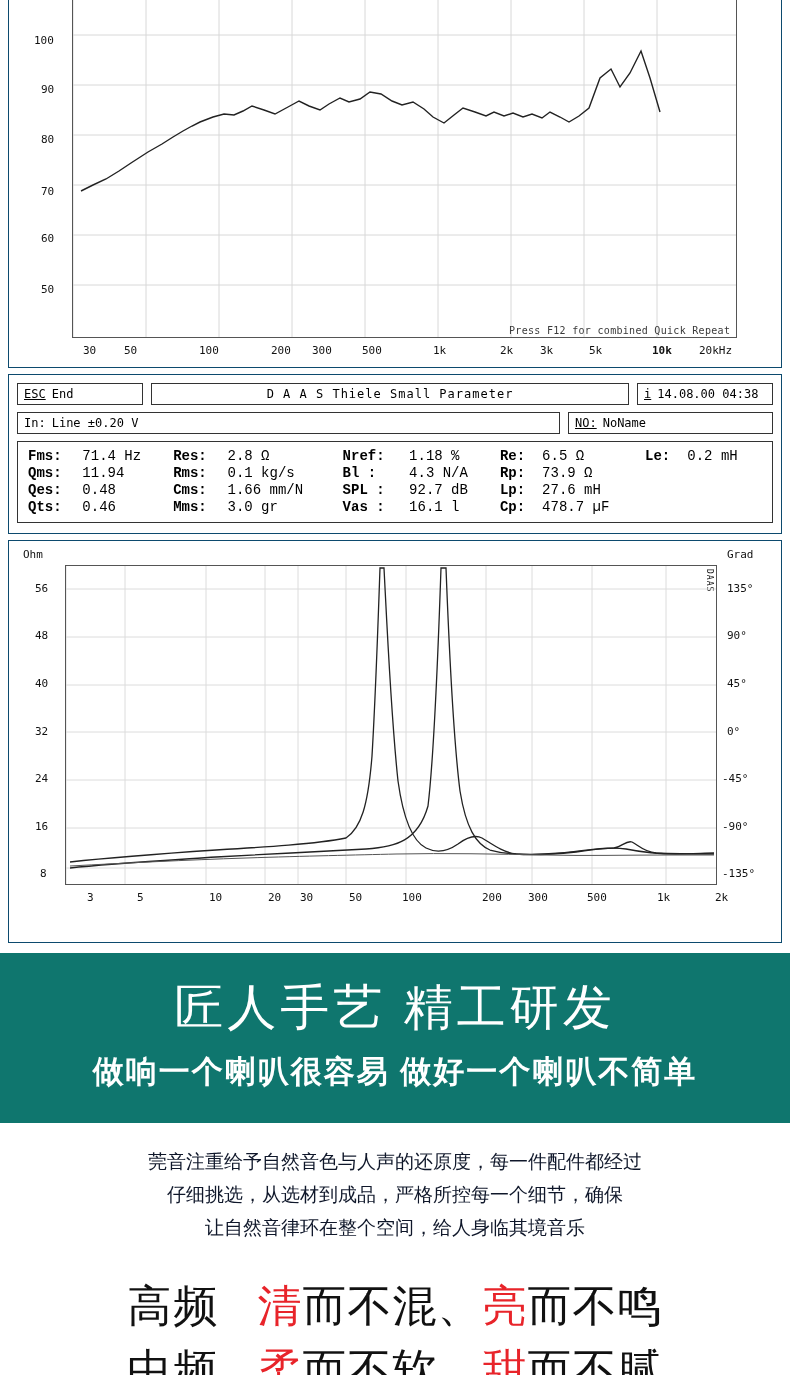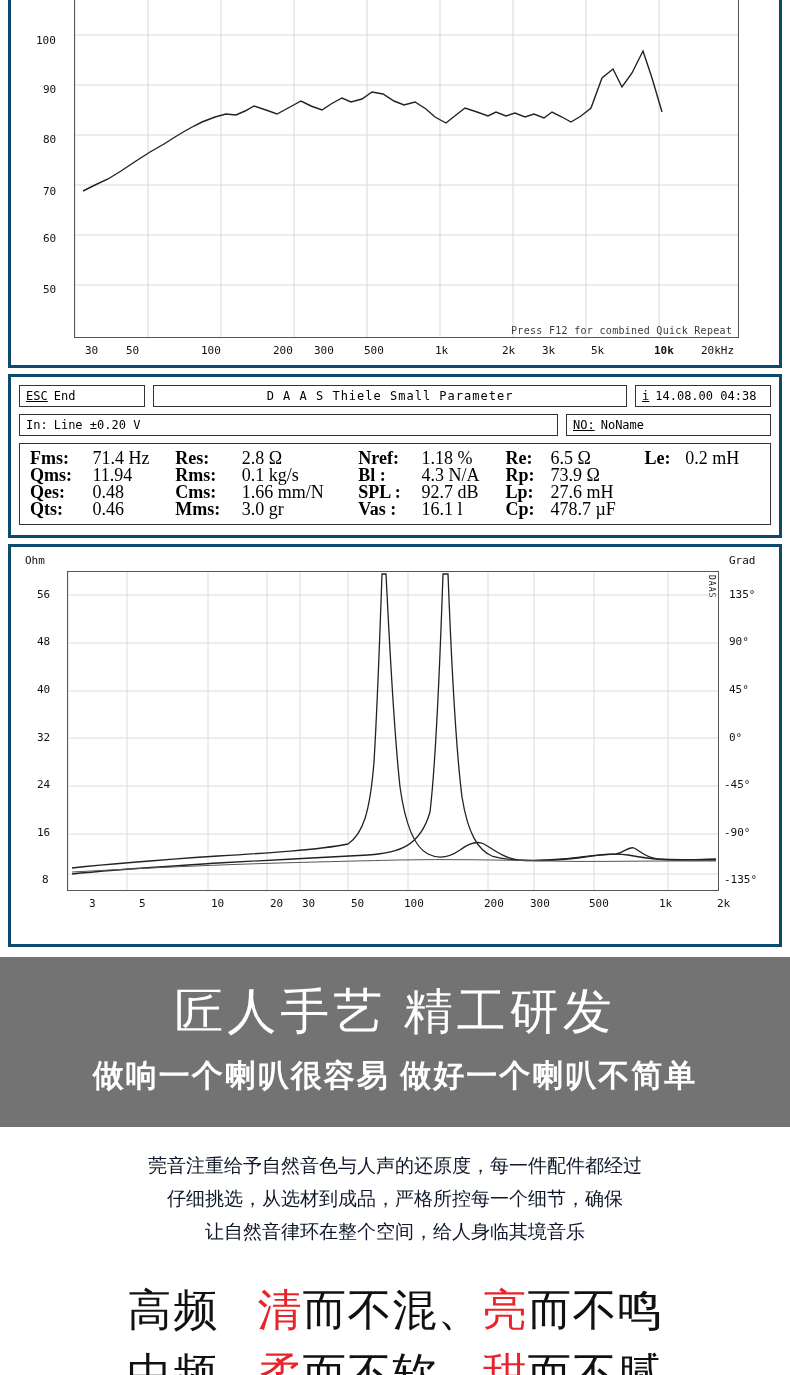--- a/index.html
+++ b/index.html
@@ -1,46 +1,46 @@
 <!DOCTYPE html>
 <html><head>
 <meta charset="utf-8">
 <style>
   html,body{margin:0;padding:0;background:#ffffff;}
   body{width:790px;font-family:"Liberation Sans",sans-serif;-webkit-font-smoothing:antialiased;}
   .page{width:790px;position:relative;overflow:hidden;}
 
   
-  .panel{background:#ffffff;border:3px solid #0c4a6e;margin:0 8px;box-sizing:border-box;}
+  .panel{background:#ffffff;border:1px solid #0c4a6e;margin:0 8px;box-sizing:border-box;}
   #spl-panel{height:368px;position:relative;border-top:none;}
   .plotbox{position:absolute;border:1px solid #555;box-sizing:border-box;}
   .axis-label{position:absolute;font-family:"DejaVu Sans Mono",monospace;font-size:11px;color:#111;}
   svg{display:block;}
 
   
   #daas-panel{margin-top:6px;padding:8px 8px 10px 8px;}
   .daas-row{display:flex;gap:8px;margin-bottom:7px;}
   .field{border:1px solid #333;background:#fff;font-family:"DejaVu Sans Mono",monospace;
          font-size:12px;color:#000;padding:3px 6px;box-sizing:border-box;display:flex;align-items:center;}
   .field .u{text-decoration:underline;margin-right:6px;}
   .f-esc{width:126px;}
   .f-title{flex:1;justify-content:center;letter-spacing:1px;}
   .f-time{width:136px;}
   .f-line{flex:1;}
   .f-no{width:205px;}
-  .params{border:1px solid #333;padding:6px 8px;font-family:Liberation Serif, serif;font-size:18px;line-height:17px;color:#000;}
+  .params{border:1px solid #333;padding:6px 8px;font-family:Liberation Mono, monospace;font-size:14px;line-height:17px;color:#000;}
   .params table{border-collapse:collapse;width:100%;}
   .params td{padding:0 2px;white-space:pre;}
   .lbl{font-weight:bold;}
 
   
   #imp-panel{margin-top:6px;height:403px;position:relative;}
 
   
-  .banner{background:#737373;color:#fff;text-align:center;padding:26px 0 30px 0;margin-top:10px;}
+  .banner{background:#0f766e;color:#fff;text-align:center;padding:26px 0 30px 0;margin-top:10px;}
   .banner h1{margin:0;font-size:49px;font-weight:normal;letter-spacing:4px;line-height:1.15;}
   .banner h2{margin:16px 0 0 0;font-size:31px;font-weight:bold;letter-spacing:2px;}
 
   
   .para{color:#0f172a;text-align:center;font-size:19px;line-height:33px;padding:22px 40px 6px 40px;}
 
   
   .freqs{padding:24px 0 10px 0;}
   .freq-row{display:flex;justify-content:center;align-items:baseline;font-size:44px;line-height:64px;color:#111;}
   .freq-key{letter-spacing:2px;}

